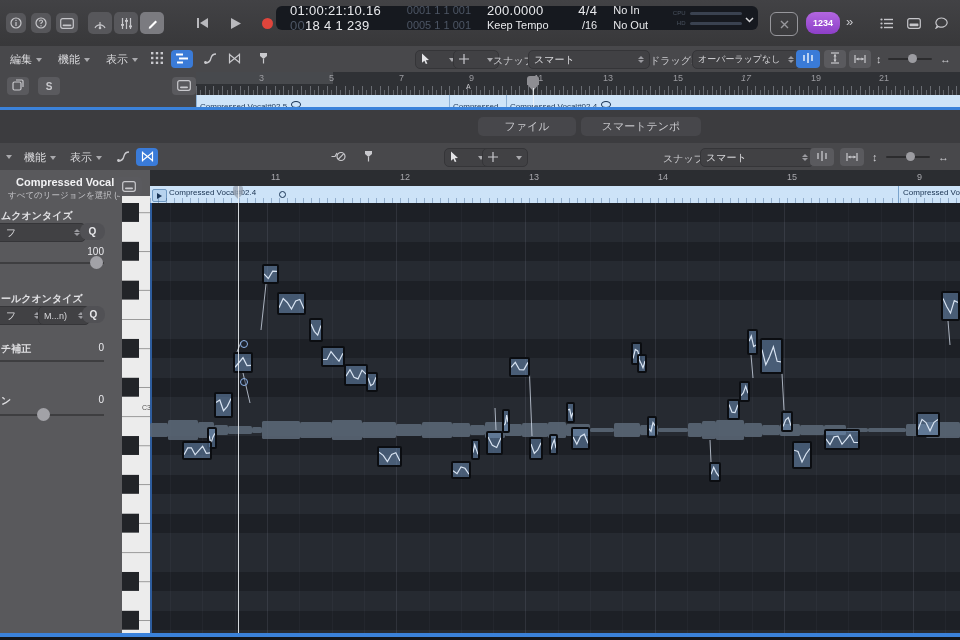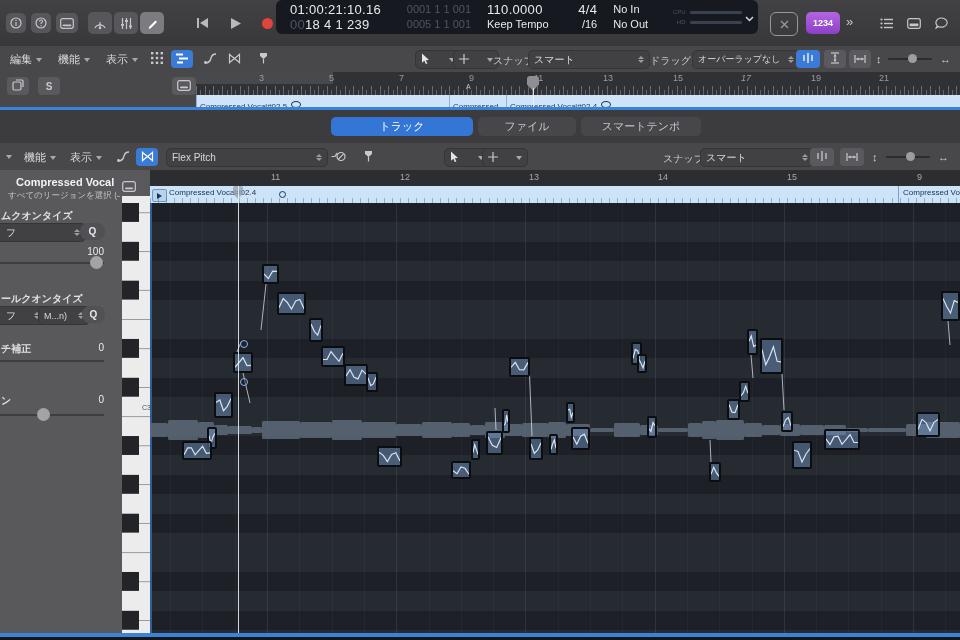--- a/index.html
+++ b/index.html
@@ -5,21 +5,21 @@
   html,body{margin:0;padding:0;background:#1a1a1c;}
   #app{position:relative;width:960px;height:640px;overflow:hidden;
        font-family:"Liberation Sans","DejaVu Sans",sans-serif;
        background:#2a2a2c;-webkit-font-smoothing:antialiased;}
   .abs{position:absolute;}
   
   #topbar{left:0;top:0;width:960px;height:46px;background:linear-gradient(#424245,#38383a);border-bottom:1px solid #212123;}
   .tbtn{background:#57575b;border-radius:5px;display:flex;align-items:center;justify-content:center;color:#c6c6ca;}
   .tbtn.sel{background:#7b7b80;}
   .tbtn svg{display:block;}
-  #lcd{left:276px;top:0;width:482px;height:34px;background:#16191f;border-radius:6px;display:flex;align-items:center;color:#e8e9ec;}
+  #lcd{left:276px;top:6px;width:482px;height:24px;background:#16191f;border-radius:6px;display:flex;align-items:center;color:#e8e9ec;}
   .lcd-col{display:flex;flex-direction:column;justify-content:center;line-height:15px;}
   .lcd-big{font-size:13px;letter-spacing:.3px;white-space:pre;}
   .lcd-dim{color:#4d5665;}
   .lcd-small{font-size:11px;}
   .meter-row{display:flex;align-items:center;height:10px;}
   .meter-label{font-size:6px;color:#49525f;width:18px;text-align:right;margin-right:4px;}
   .meter-track{width:52px;height:3px;background:#3a4250;border-radius:2px;}
   .badge{background:linear-gradient(#b266e0,#8d3fc8);border-radius:5px;color:#fff;font-size:9px;font-weight:bold;display:flex;align-items:center;justify-content:center;}
   .chev{color:#c9c9cd;font-size:13px;}
   
@@ -165,21 +165,21 @@
     <div class="abs" id="lcd">
       <div class="lcd-col" style="width:128px;padding-left:14px;">
         <span class="lcd-big">01:00:21:10.16</span>
         <span class="lcd-big"><span class="lcd-dim">00</span><span>18 4 1 239</span></span>
       </div>
       <div class="lcd-col lcd-dim" style="width:92px;text-align:right;">
         <span class="lcd-small">0001 1 1 001</span>
         <span class="lcd-small">0005 1 1 001</span>
       </div>
       <div class="lcd-col" style="width:92px;padding-left:16px;">
-        <span class="lcd-big">110.0000</span>
+        <span class="lcd-big">200.0000</span>
         <span class="lcd-small">Keep Tempo</span>
       </div>
       <div class="lcd-col" style="width:42px;text-align:right;">
         <span class="lcd-big">4/4</span>
         <span class="lcd-small">/16</span>
       </div>
       <div class="lcd-col" style="width:66px;padding-left:16px;">
         <span class="lcd-small">No In</span>
         <span class="lcd-small">No Out</span>
       </div>
@@ -198,21 +198,21 @@
               <path d="M1 1 L4.5 4.5 L8 1" fill="none" stroke="#d8d8db" stroke-width="1.5"></path>
             </svg></span>
       </div>
     </div>
 
     <div class="abs" style="left:770px;top:12px;width:26px;height:22px;border:1.5px solid #97979c;border-radius:6px;display:flex;align-items:center;justify-content:center;">
       <span><svg width="9" height="9" viewBox="0 0 9 9">
             <path d="M1 1 L8 8 M8 1 L1 8" stroke="#97979c" stroke-width="1.4"></path>
           </svg></span>
     </div>
-    <div class="abs badge" style="left:806px;top:12px;width:34px;height:22px;">
+    <div class="abs badge" style="left:806px;top:12px;width:34px;height:22px;border-radius:9px;">
       <span>1234</span>
     </div>
     <div class="abs chev" style="left:846px;top:14px;"><span>»</span></div>
 
     <div class="abs tbtn" style="left:876px;top:13px;width:22px;height:20px;background:transparent;">
       <span>
           <svg width="14" height="11" viewBox="0 0 14 11">
             <circle cx="1.5" cy="1.5" r="1.1" fill="#c6c6ca"></circle>
             <circle cx="1.5" cy="5.5" r="1.1" fill="#c6c6ca"></circle>
             <circle cx="1.5" cy="9.5" r="1.1" fill="#c6c6ca"></circle>
@@ -398,23 +398,20 @@
   </div>
   <div class="abs" id="arr-regions">
       <div class="rcell" style="left: 0px; width: 253px;"><span>Compressed Vocal#02.5</span><span class="loopdot"></span></div>
       <div class="rcell" style="left: 253px; width: 57px;"><span>Compressed</span></div>
       <div class="rcell" style="left: 310px; width: 454px;"><span>Compressed Vocal#02.4</span><span class="loopdot"></span></div>
     </div>
   <div class="abs ph" style="left:533px;top:88px;height:20px;"></div>
   <div class="abs" id="blue-line"></div>
 
   <div class="abs" id="tabbar">
-    <div class="tab active" style="left:331px;width:142px;">
-        <span>トラック</span>
-      </div>
     <div class="tab" style="left:478px;width:98px;">
         <span>ファイル</span>
       </div>
     <div class="tab" style="left:581px;width:120px;">
         <span>スマートテンポ</span>
       </div>
   </div>
 
   <div class="abs bar" style="left:0;top:143px;width:960px;height:27px;">
     <span class="abs caret" style="left:6px;top:12px;"></span>
@@ -429,27 +426,20 @@
     <div class="abs ibtn" style="left:112px;top:5px;width:22px;height:18px;">
       <span><svg width="13" height="11" viewBox="0 0 13 11">
             <path d="M1 10 Q6 10 7 5 Q8 1 12 1" fill="none" stroke="#c9c9cd" stroke-width="1.3"></path>
             <circle cx="1.5" cy="9.5" r="1.4" fill="#c9c9cd"></circle>
           </svg></span>
     </div>
     <div class="abs ibtn blue" style="left:136px;top:5px;width:22px;height:18px;">
       <span><svg width="13" height="11" viewBox="0 0 13 11">
             <path d="M1.5 0.5 V10.5 M11.5 0.5 V10.5 M1.5 1.5 L11.5 9.5 M11.5 1.5 L1.5 9.5" fill="none" stroke="#fff" stroke-width="1.2"></path>
           </svg></span>
-    </div>
-    <div class="abs dd" style="left:166px;top:5px;width:150px;height:17px;">
-      <span>Flex Pitch</span>
-      <span class="updn">
-          <i class="u"></i>
-          <i class="d"></i>
-        </span>
     </div>
     <div class="abs ibtn" style="left:326px;top:5px;width:24px;height:18px;">
       <span><svg width="15" height="11" viewBox="0 0 15 11">
             <path d="M0.5 5.5 H4 L6 2" fill="none" stroke="#c9c9cd" stroke-width="1.2"></path>
             <circle cx="10" cy="5.5" r="4" fill="none" stroke="#c9c9cd" stroke-width="1.2"></circle>
             <line x1="7.2" y1="8.3" x2="12.8" y2="2.7" stroke="#c9c9cd" stroke-width="1.2"></line>
           </svg></span>
     </div>
     <div class="abs ibtn" style="left:356px;top:5px;width:24px;height:18px;">
       <span><svg width="11" height="12" viewBox="0 0 11 12">

